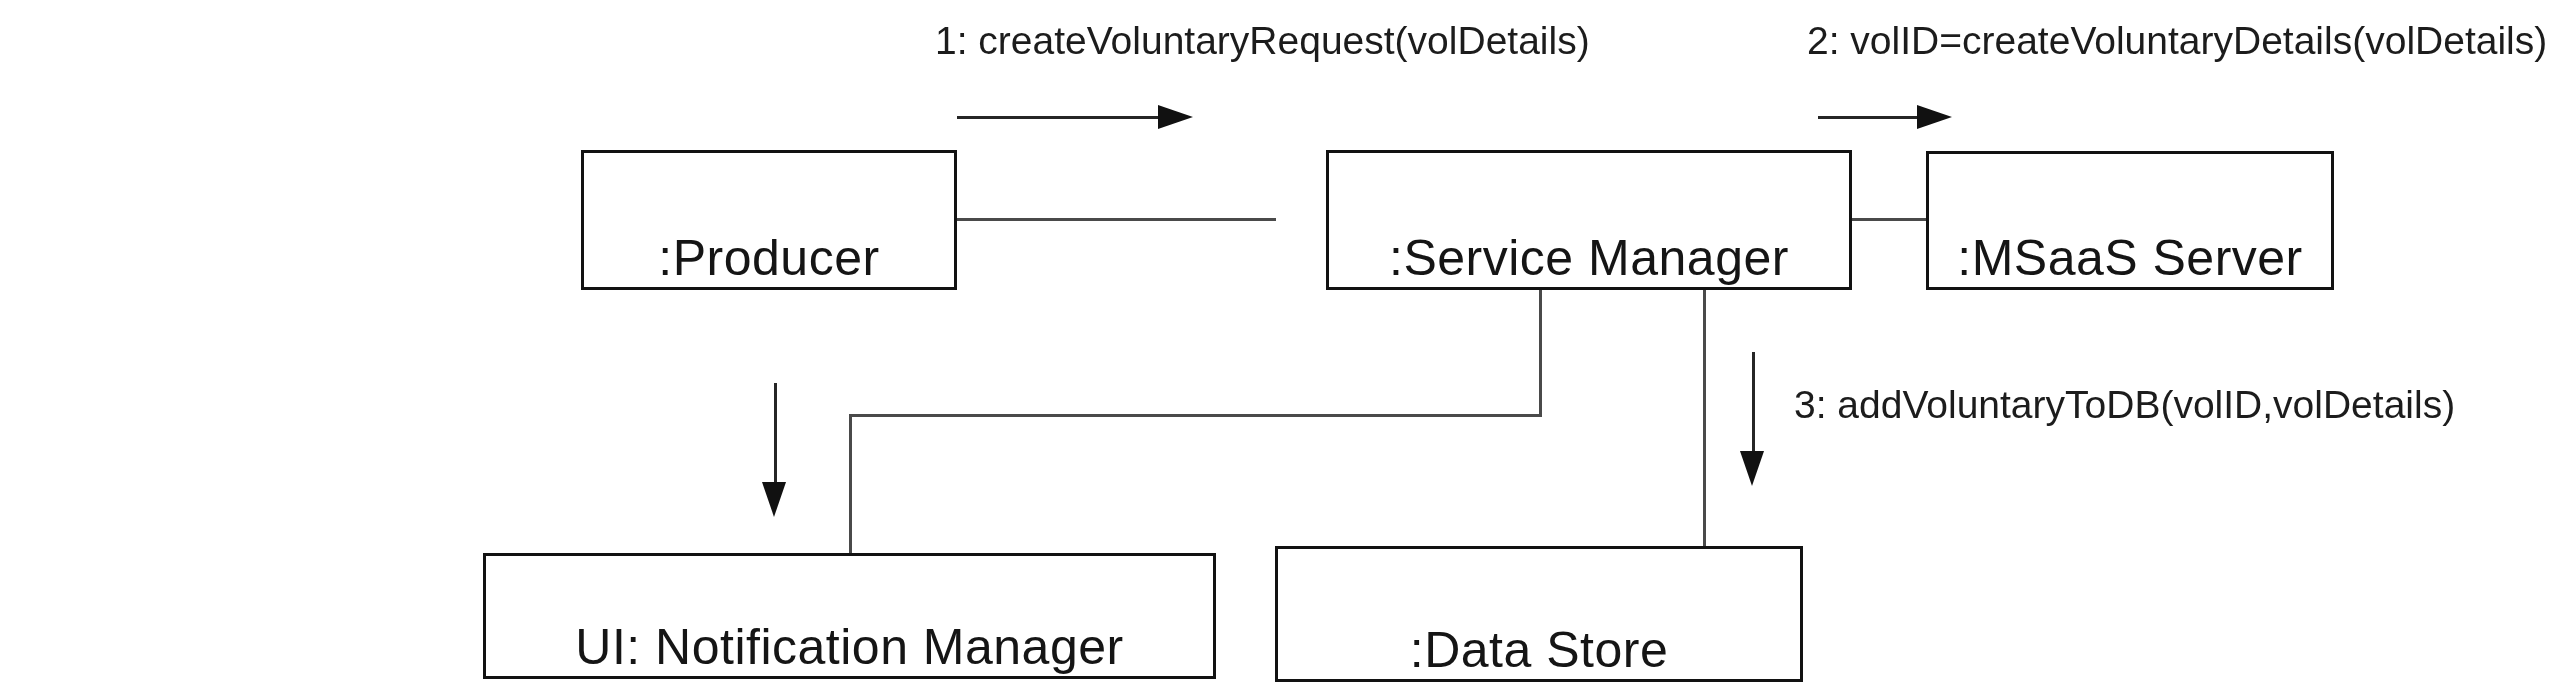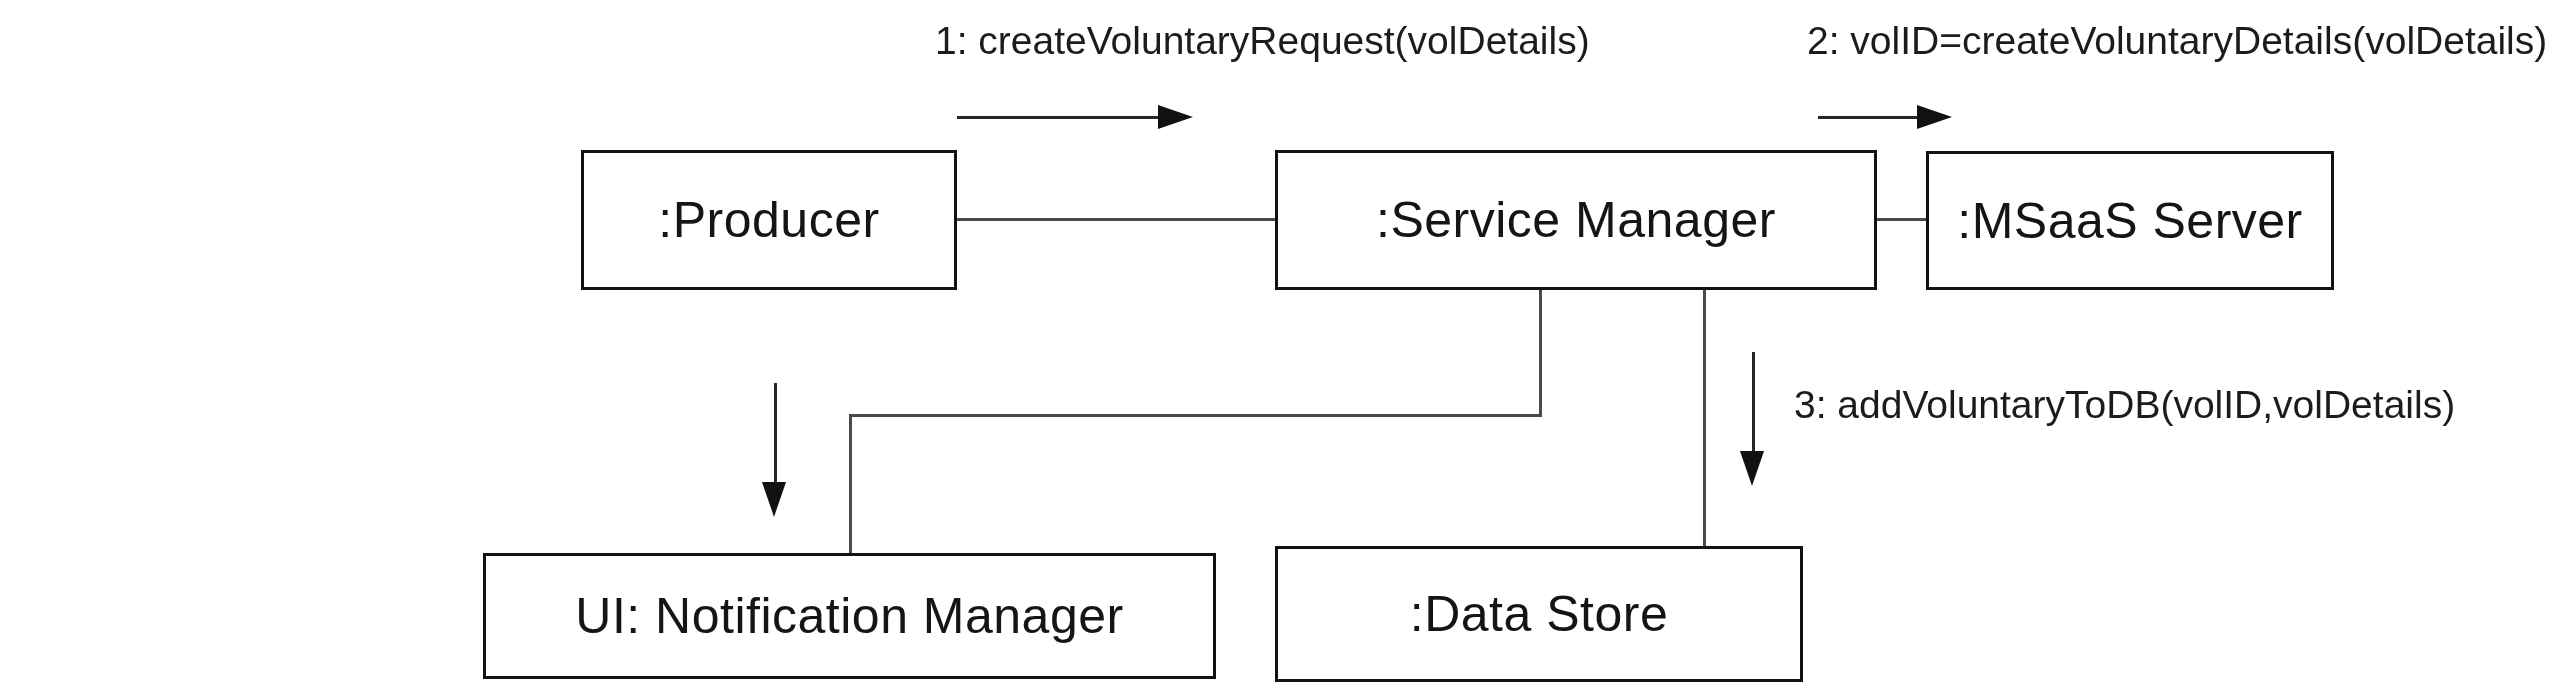--- a/index.html
+++ b/index.html
@@ -9,21 +9,21 @@
     background:#ffffff;
     font-family:"Liberation Sans", sans-serif;
     overflow:hidden;
   }
   
   .obj{
     position:absolute;
     box-sizing:border-box;
     border:3.9px solid #121212;
     background:#ffffff;
-    display:flex;align-items:center;justify-content:center;
+    display:flex;align-items:flex-end;justify-content:center;
     color:#151515;
     font-size:50px;
     letter-spacing:0.5px;
     white-space:nowrap;
   }
   
   .line{position:absolute;background:#4a4a4a;}
   
   .msg{
     position:absolute;
@@ -82,21 +82,21 @@
   <div class="line" style="left:1539px;top:289px;width:2.9px;height:128px;"></div>
   <div class="line" style="left:849px;top:414px;width:692px;height:2.9px;"></div>
   <div class="line" style="left:849px;top:414px;width:2.9px;height:142px;"></div>
 
   <div class="line" style="left:1703px;top:289px;width:2.9px;height:260px;"></div>
 
   <div class="obj" style="left:581px;top:150px;width:376px;height:140px;">
     <span>:Producer</span>
   </div>
 
-  <div class="obj" style="left:1275px;top:150px;width:602px;height:140px;">
+  <div class="obj" style="left:1326px;top:150px;width:526px;height:140px;">
     <span>:Service Manager</span>
   </div>
 
   <div class="obj" style="left:1926px;top:151px;width:408px;height:139px;">
     <span>:MSaaS Server</span>
   </div>
 
   <div class="obj" style="left:483px;top:553px;width:733px;height:126px;">
     <span>UI: Notification Manager</span>
   </div>

